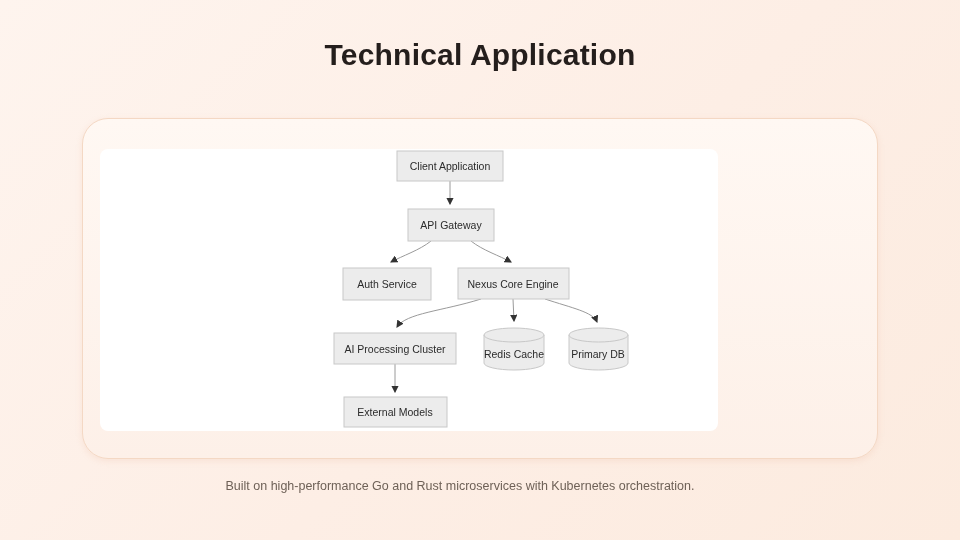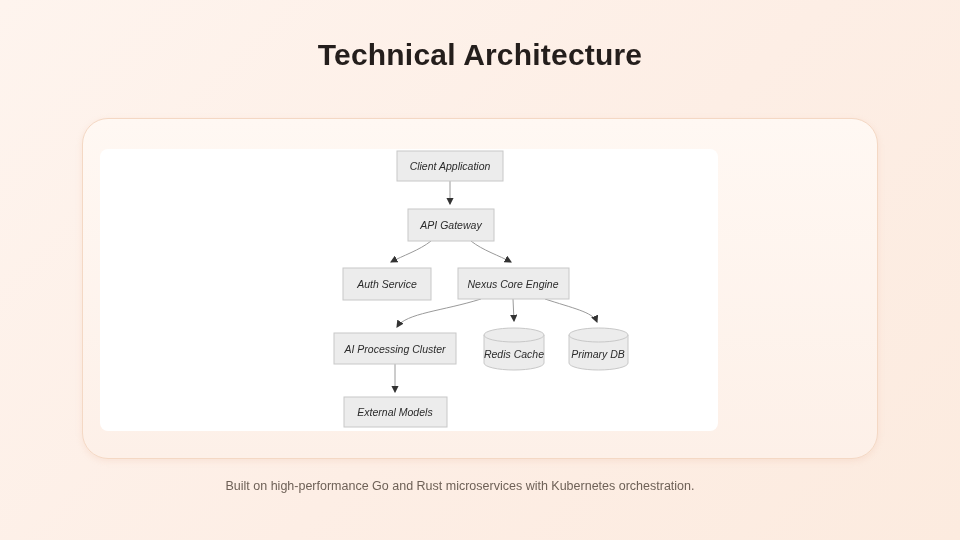--- a/index.html
+++ b/index.html
@@ -25,21 +25,20 @@
     border-radius: 26px;
     background: linear-gradient(180deg, #fff8f3 0%, #fdf0e8 100%);
     box-shadow: 0 2px 6px rgba(231, 178, 148, 0.22);
   }
   .diagram-canvas {
     position: absolute;
     left: 17px; top: 30px;
     width: 618px; height: 282px;
     background: var(--canvas-bg, #ffffff);
     border-radius: 8px;
-    font-style: italic;
   }
   .diagram-canvas svg { display: block; width: 762px; height: 282px; }
   .node-rect {
     fill: var(--node-fill, #ececec);
     stroke: var(--node-border, #c8c8c8);
     stroke-width: 1;
   }
   .node-label {
     font-family: "Liberation Sans", sans-serif;
     font-size: 10.5px;
@@ -57,21 +56,21 @@
     top: 479px;
     width: 920px;
     text-align: center;
     font-size: 12.5px;
     color: var(--caption-color, #6e6157);
   }
 </style>
 </head>
 <body>
 
-<h1 class="slide-title">Technical Architecture</h1>
+<h1 class="slide-title">Technical Application</h1>
 
 <div class="card">
   <div class="diagram-canvas">
     <svg viewBox="0 0 762 282" xmlns="http://www.w3.org/2000/svg">
       <defs>
         <marker id="arrow" viewBox="0 0 10 10" refX="8.5" refY="5" markerWidth="7.5" markerHeight="7.5" orient="auto-start-reverse">
           <path d="M0,0 L10,5 L0,10 z" fill="#333333"></path>
         </marker>
       </defs>
 

